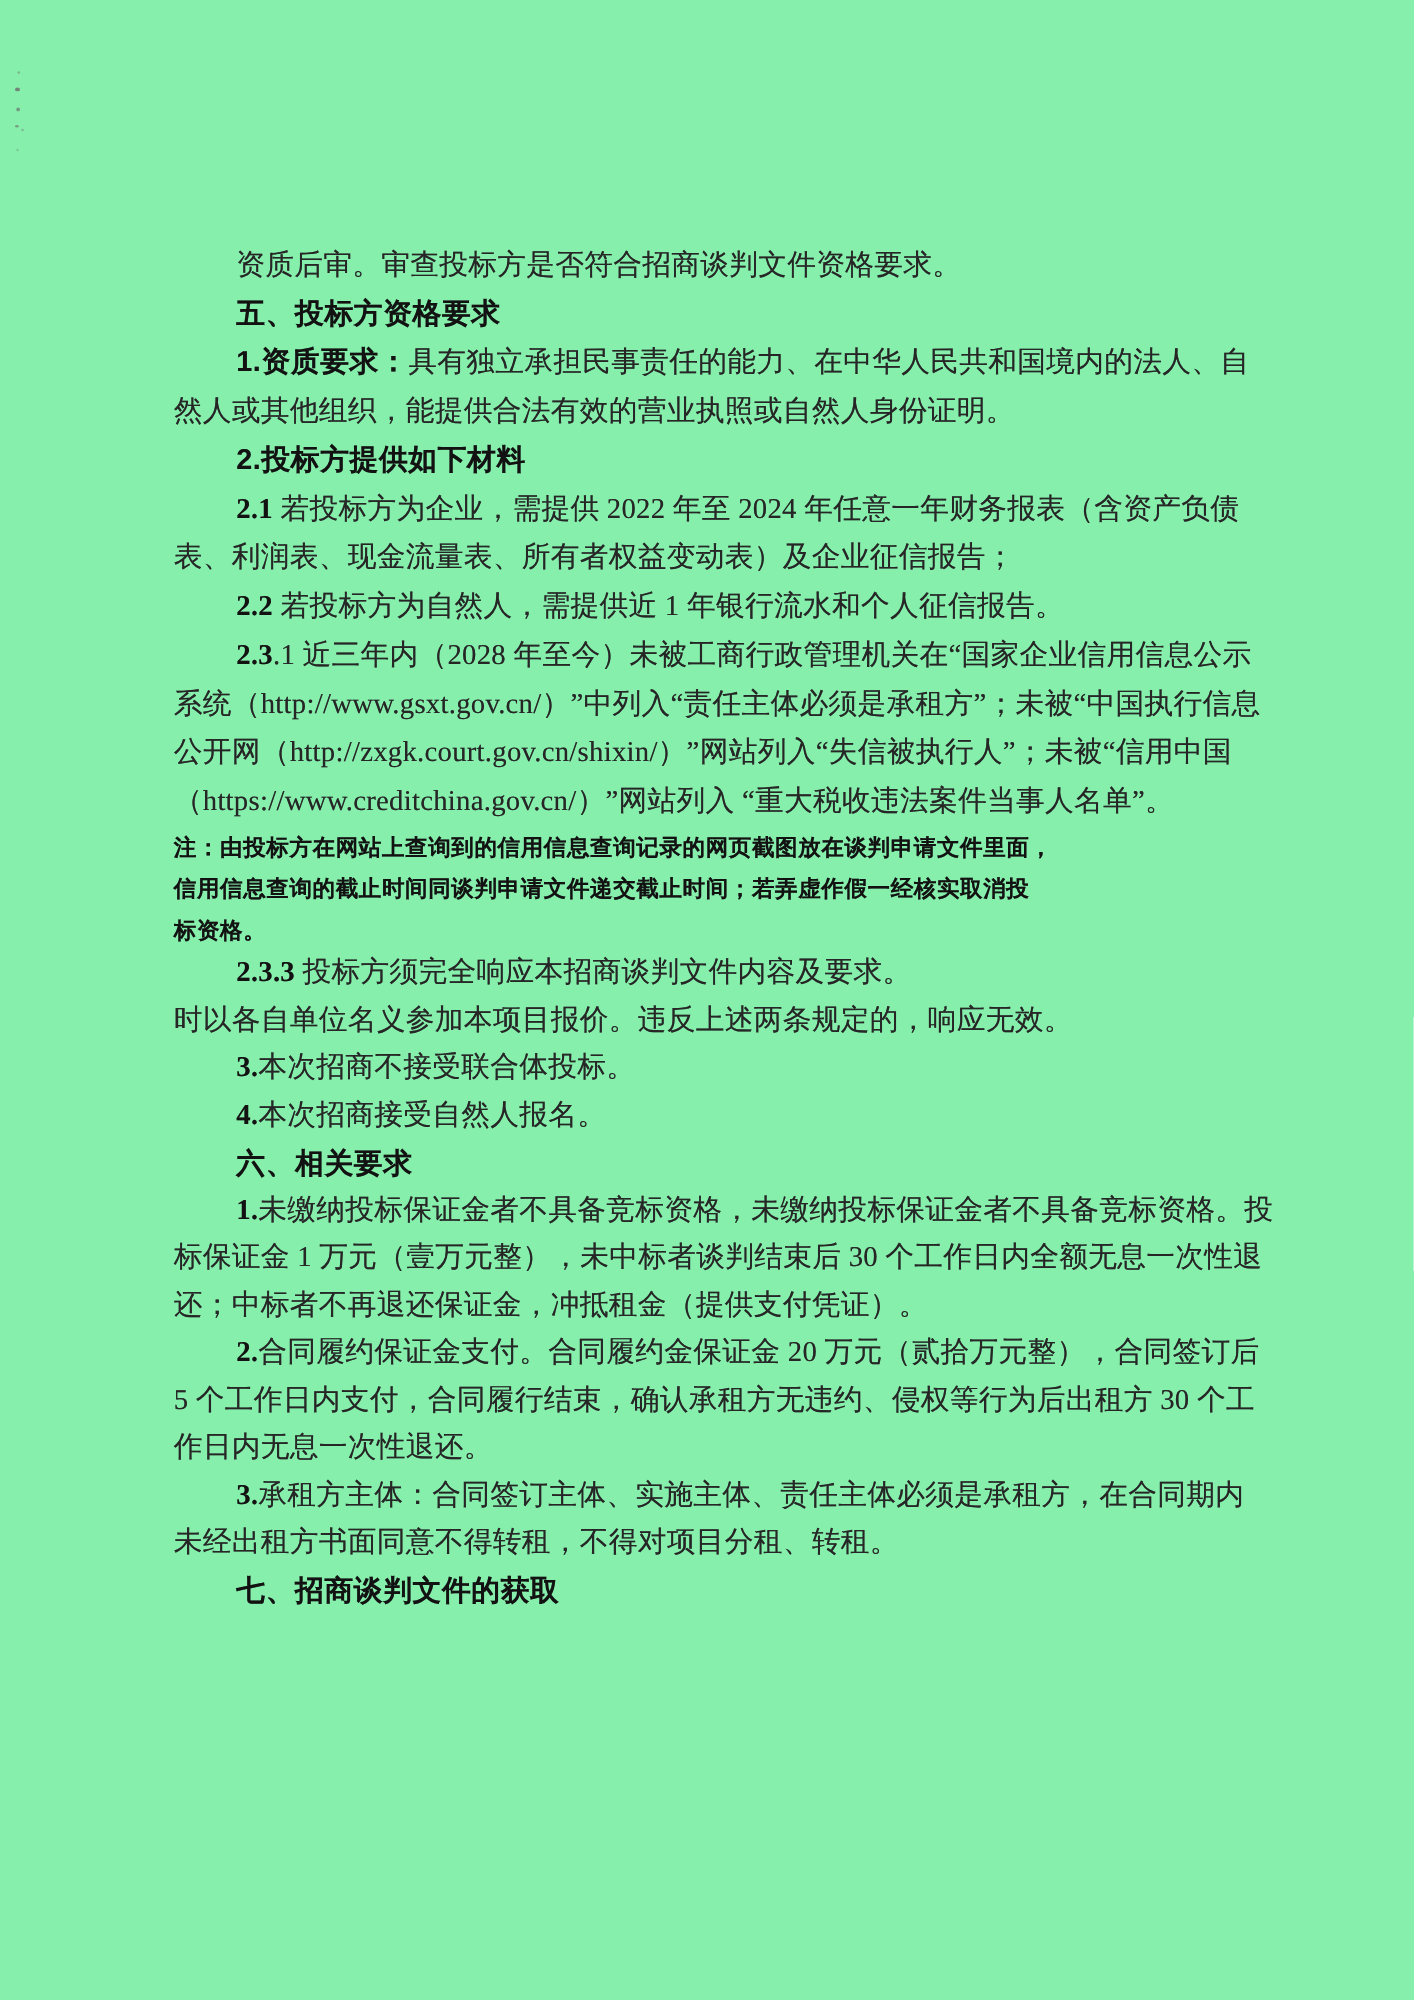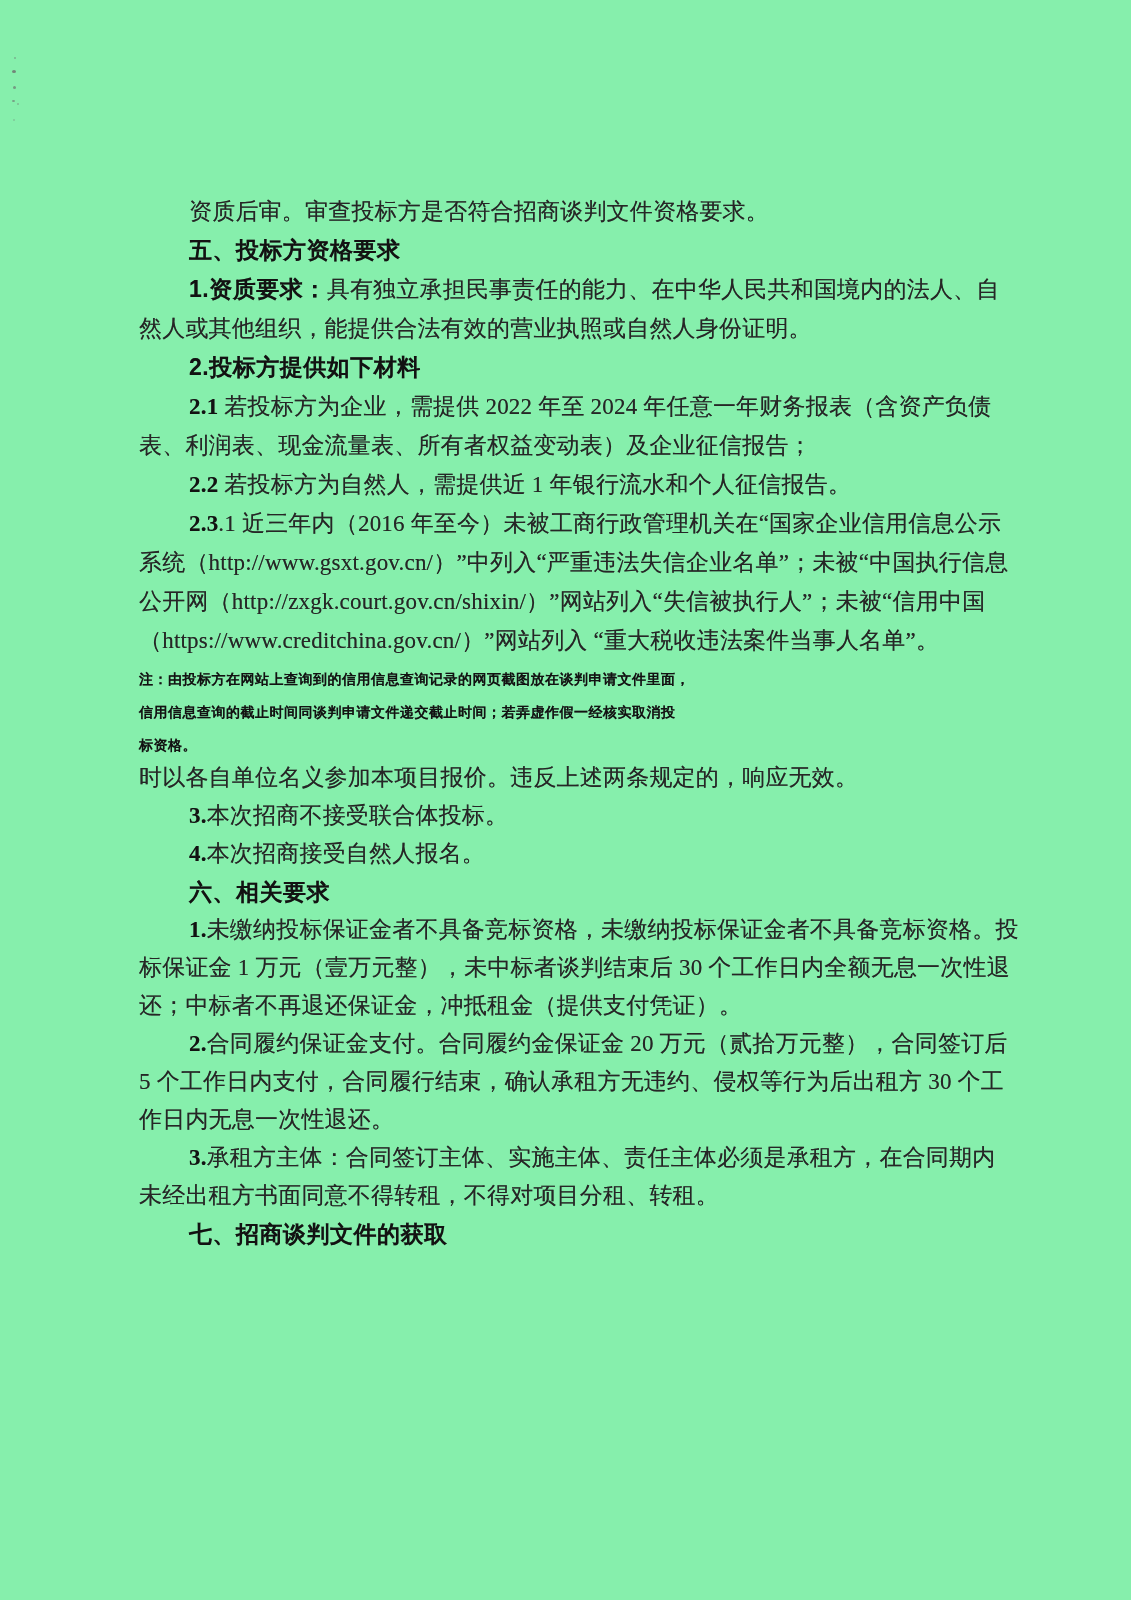--- a/index.html
+++ b/index.html
@@ -62,21 +62,21 @@
     color: #121212;
   }
   
   .line.hei .run.bold,
   .line.note .run {
     font-family: "Liberation Sans", "DejaVu Sans", sans-serif;
     font-weight: 700;
     color: #121212;
     letter-spacing: 0.5px;
   }
-  .line.note .run { font-size: 14px; }
+  .line.note .run { font-size: 18px; }
 </style>
 </head>
 <body>
 
 <div class="page">
   <span class="speck s1"></span>
   <span class="speck s2"></span>
   <span class="speck s3"></span>
   <span class="speck s4"></span>
   <span class="speck s5"></span>
@@ -84,27 +84,28 @@
 
   <div class="doc-body">
       <div class="line indent"><span class="run">资质后审。审查投标方是否符合招商谈判文件资格要求。</span></div>
       <div class="line indent hei"><span class="run bold">五、投标方资格要求</span></div>
       <div class="line indent hei"><span class="run bold">1.资质要求：</span><span class="run">具有独立承担民事责任的能力、在中华人民共和国境内的法人、自</span></div>
       <div class="line"><span class="run">然人或其他组织，能提供合法有效的营业执照或自然人身份证明。</span></div>
       <div class="line indent hei"><span class="run bold">2.投标方提供如下材料</span></div>
       <div class="line indent"><span class="run bold">2.1 </span><span class="run">若投标方为企业，需提供 2022 年至 2024 年任意一年财务报表（含资产负债</span></div>
       <div class="line"><span class="run">表、利润表、现金流量表、所有者权益变动表）及企业征信报告；</span></div>
       <div class="line indent"><span class="run bold">2.2 </span><span class="run">若投标方为自然人，需提供近 1 年银行流水和个人征信报告。</span></div>
-      <div class="line indent"><span class="run bold">2.3</span><span class="run">.1 近三年内（2016 年至今）未被工商行政管理机关在“国家企业信用信息公示</span></div>
-      <div class="line"><span class="run">系统（http://www.gsxt.gov.cn/）”中列入“严重违法失信企业名单”；未被“中国执行信息</span></div>
+      <div class="line indent"><span class="run bold">2.3</span><span class="run">.1 近三年内（2028 年至今）未被工商行政管理机关在“国家企业信用信息公示</span></div>
+      <div class="line"><span class="run">系统（http://www.gsxt.gov.cn/）”中列入“责任主体必须是承租方”；未被“中国执行信息</span></div>
       <div class="line"><span class="run">公开网（http://zxgk.court.gov.cn/shixin/）”网站列入“失信被执行人”；未被“信用中国</span></div>
       <div class="line"><span class="run">（https://www.creditchina.gov.cn/）”网站列入 “重大税收违法案件当事人名单”。</span></div>
       <div class="line note hei"><span class="run bold">注：由投标方在网站上查询到的信用信息查询记录的网页截图放在谈判申请文件里面，</span></div>
       <div class="line note hei"><span class="run bold">信用信息查询的截止时间同谈判申请文件递交截止时间；若弄虚作假一经核实取消投</span></div>
       <div class="line note hei"><span class="run bold">标资格。</span></div>
+      <div class="line tail indent"><span class="run bold">2.3.3 </span><span class="run">投标方须完全响应本招商谈判文件内容及要求。</span></div>
       <div class="line tail"><span class="run">时以各自单位名义参加本项目报价。违反上述两条规定的，响应无效。</span></div>
       <div class="line tail indent"><span class="run bold">3.</span><span class="run">本次招商不接受联合体投标。</span></div>
       <div class="line tail indent"><span class="run bold">4.</span><span class="run">本次招商接受自然人报名。</span></div>
       <div class="line tail indent hei"><span class="run bold">六、相关要求</span></div>
       <div class="line tail indent"><span class="run bold">1.</span><span class="run">未缴纳投标保证金者不具备竞标资格，未缴纳投标保证金者不具备竞标资格。投</span></div>
       <div class="line tail"><span class="run">标保证金 1 万元（壹万元整），未中标者谈判结束后 30 个工作日内全额无息一次性退</span></div>
       <div class="line tail"><span class="run">还；中标者不再退还保证金，冲抵租金（提供支付凭证）。</span></div>
       <div class="line tail indent"><span class="run bold">2.</span><span class="run">合同履约保证金支付。合同履约金保证金 20 万元（贰拾万元整），合同签订后</span></div>
       <div class="line tail"><span class="run">5 个工作日内支付，合同履行结束，确认承租方无违约、侵权等行为后出租方 30 个工</span></div>
       <div class="line tail"><span class="run">作日内无息一次性退还。</span></div>

